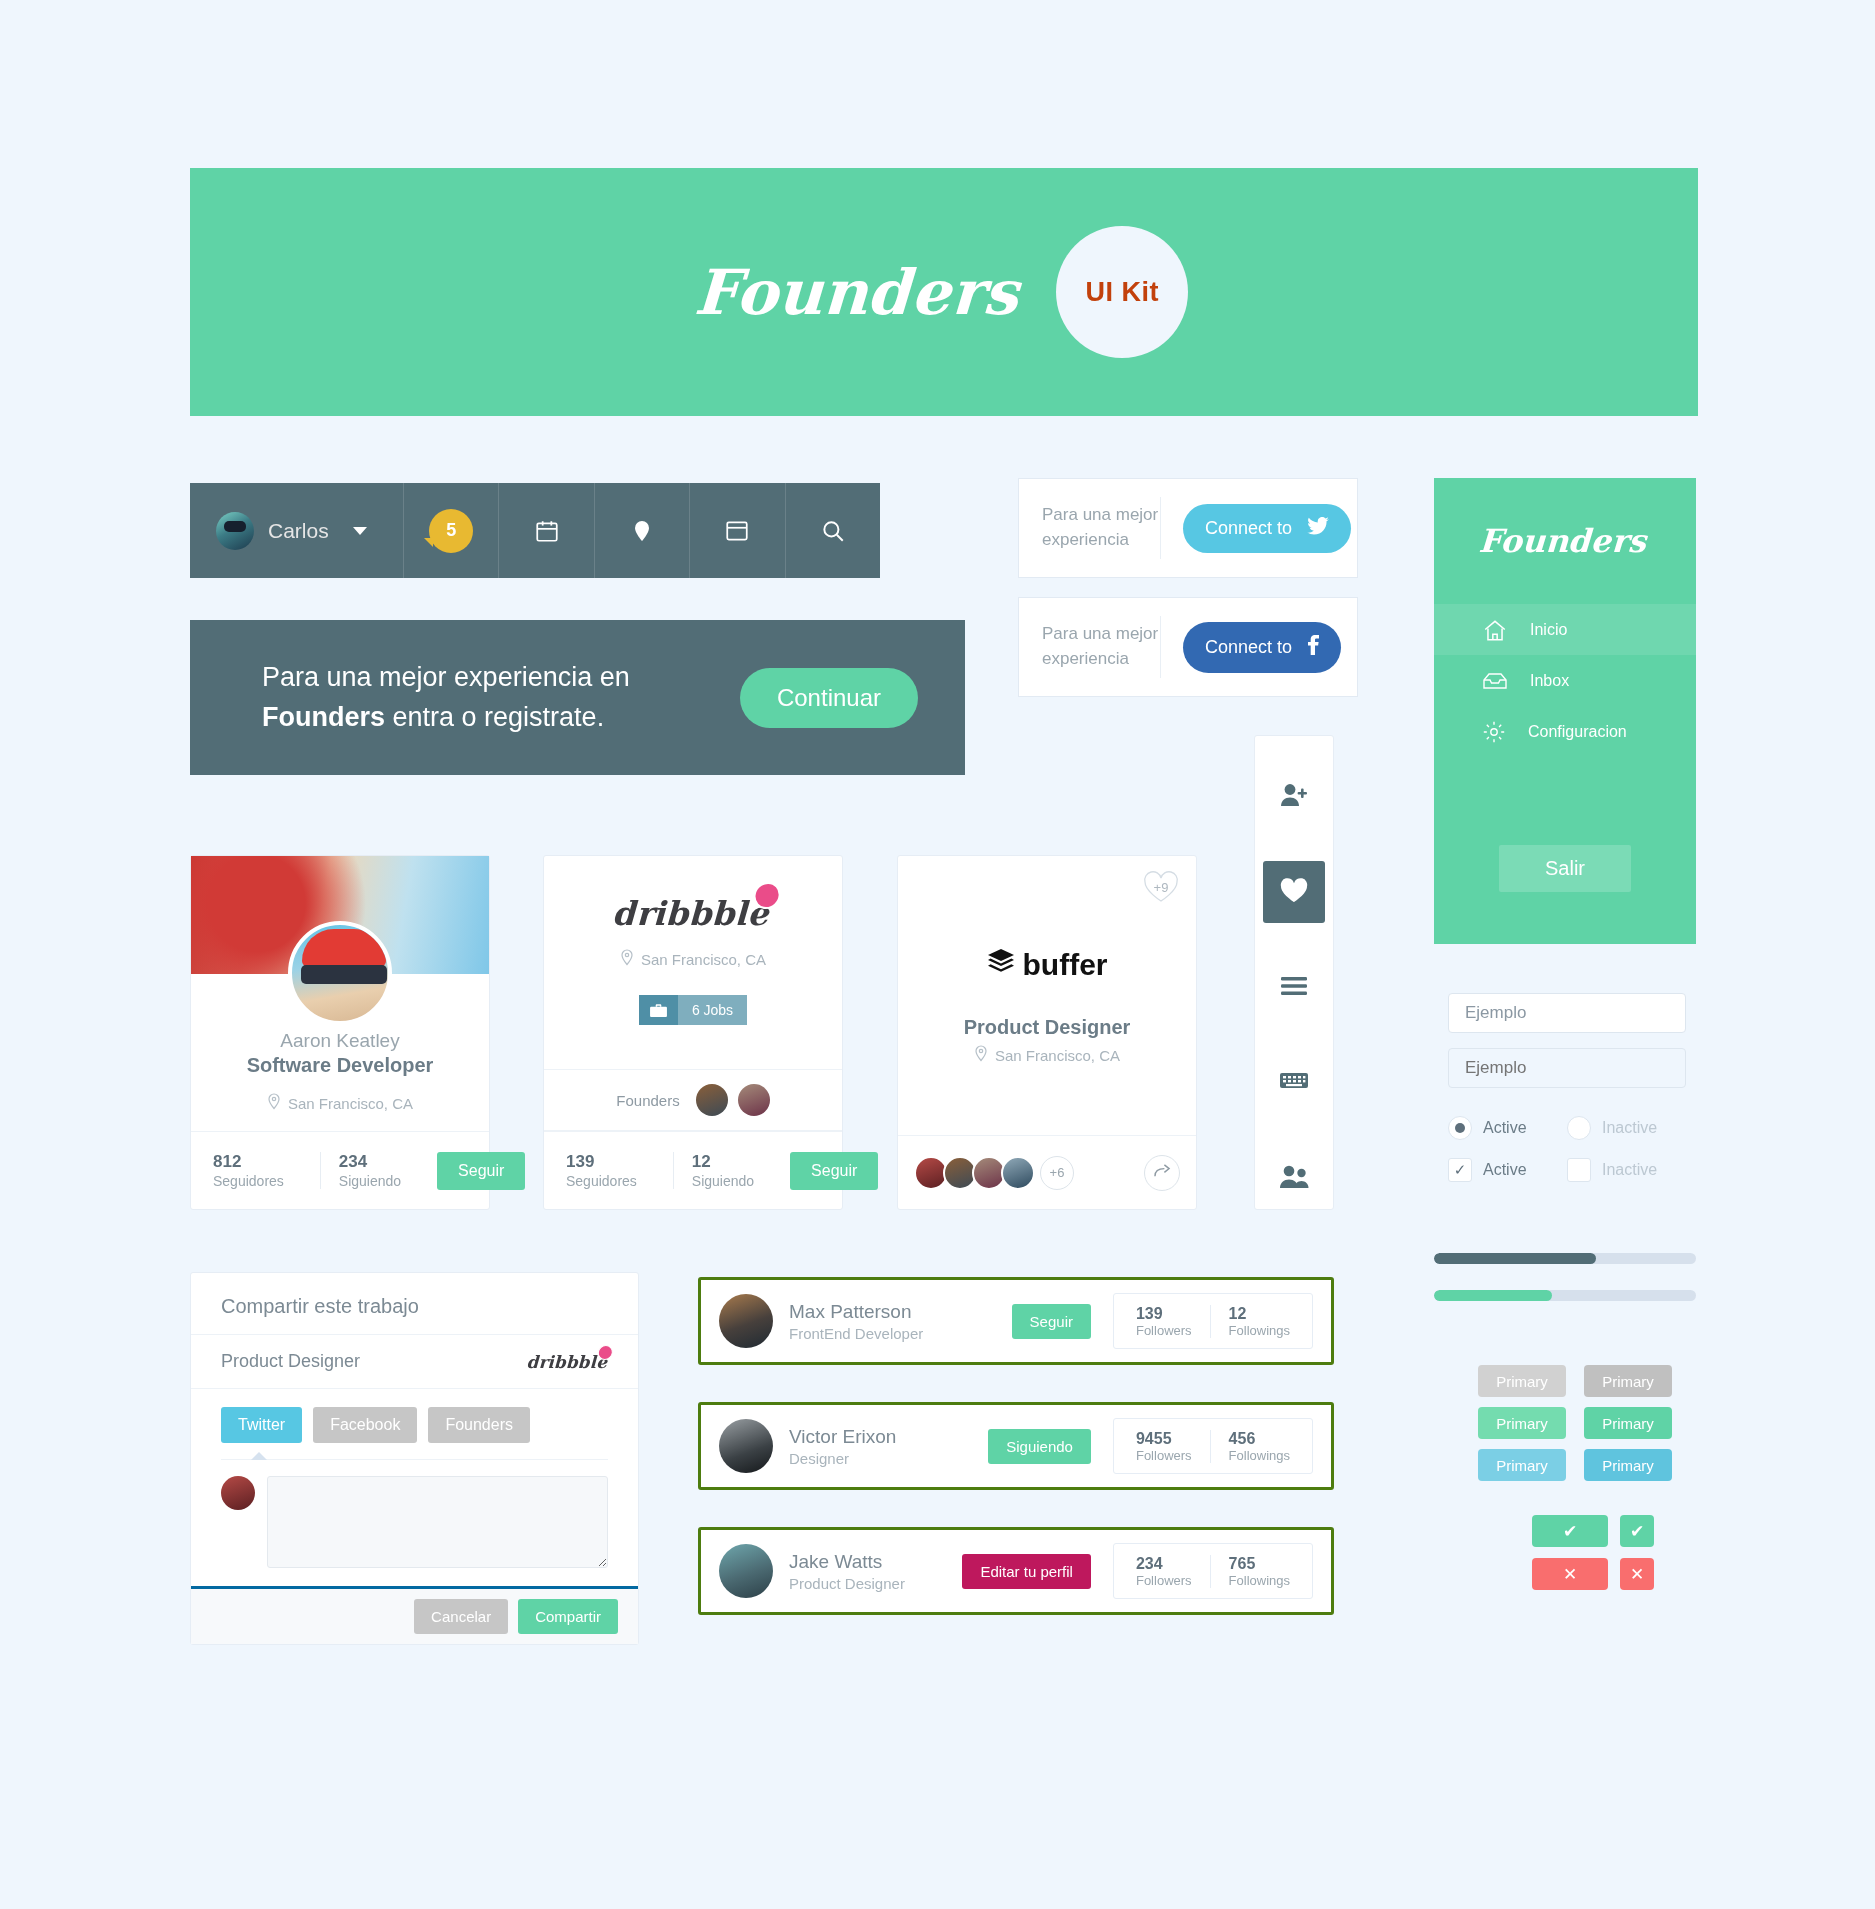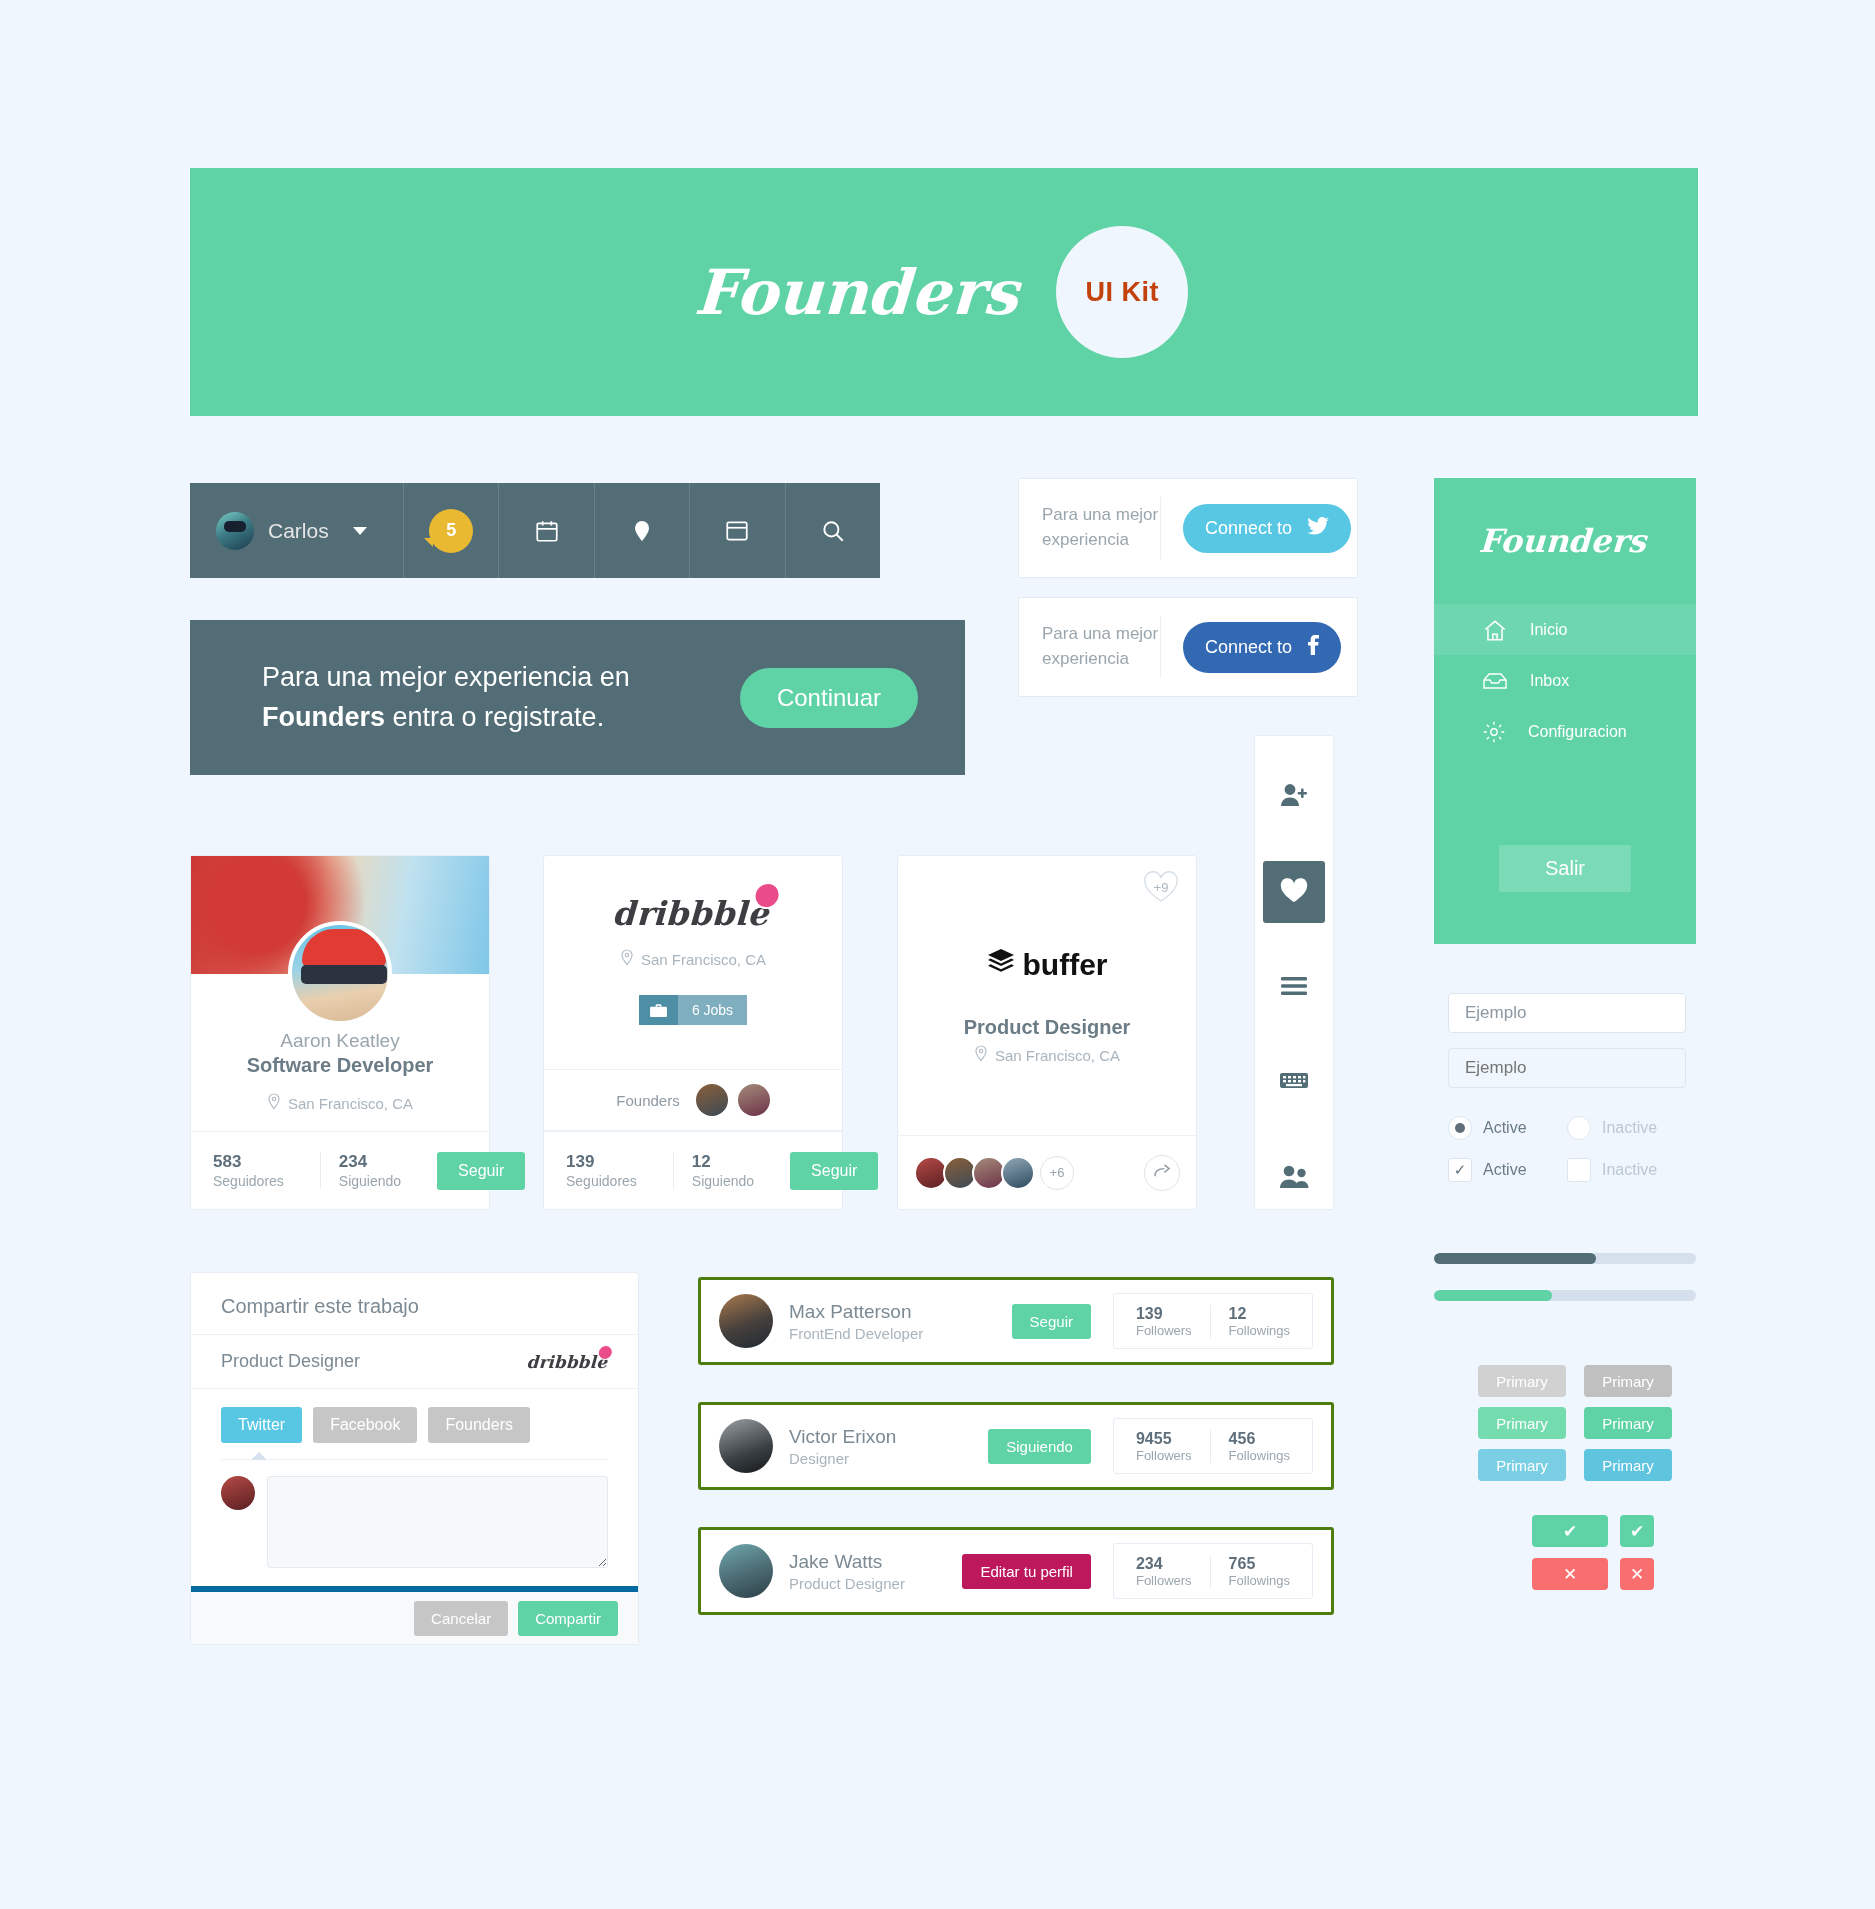--- a/index.html
+++ b/index.html
@@ -325,21 +325,21 @@
   .compose-av {
     width: 34px; height: 34px; border-radius: 50%; flex: none;
     background: linear-gradient(160deg,#b54a46,#5b1f22);
   }
   .compose-box {
     flex: 1; height: 92px; border: 1px solid #E4E9EE;
     background: #F6F8FA; border-radius: 3px;
   }
   .dlg-footer {
     position: absolute; bottom: 0; left: 0; right: 0; height: 58px;
-    background: #F7F9FB; border-top: 6px solid #0369a1;
+    background: #F7F9FB; border-top: 3px solid #0369a1;
     display: flex; align-items: center; justify-content: flex-end;
     gap: 10px; padding-right: 20px;
   }
   .btn-cancel {
     background: #C6C6C6; color: #fff; border: none; border-radius: 3px;
     padding: 9px 17px; font-size: 15px; font-weight: 300; cursor: pointer;
     font-family: inherit;
   }
   .btn-share {
     background: #5FD3A6; color: #fff; border: none; border-radius: 3px;
@@ -579,21 +579,21 @@
       <span>
         <svg width="14" height="17" viewBox="0 0 14 17" fill="none" stroke="#B6C0C8" stroke-width="1.2">
           <path d="M7 1a5 5 0 0 0-5 5c0 3.6 5 9.5 5 9.5S12 9.6 12 6a5 5 0 0 0-5-5z"></path>
             <circle cx="7" cy="6" r="1.7"></circle>
         </svg>
       </span>
       <span>San Francisco, CA</span>
     </div>
     <div class="card-stats">
       <div class="stat">
-        <div class="stat-num">583</div>
+        <div class="stat-num">812</div>
         <div class="stat-lbl">Seguidores</div>
       </div>
       <div class="stat">
         <div class="stat-num">234</div>
         <div class="stat-lbl">Siguiendo</div>
       </div>
       <button class="follow-btn">Seguir</button>
     </div>
   </div>
 

